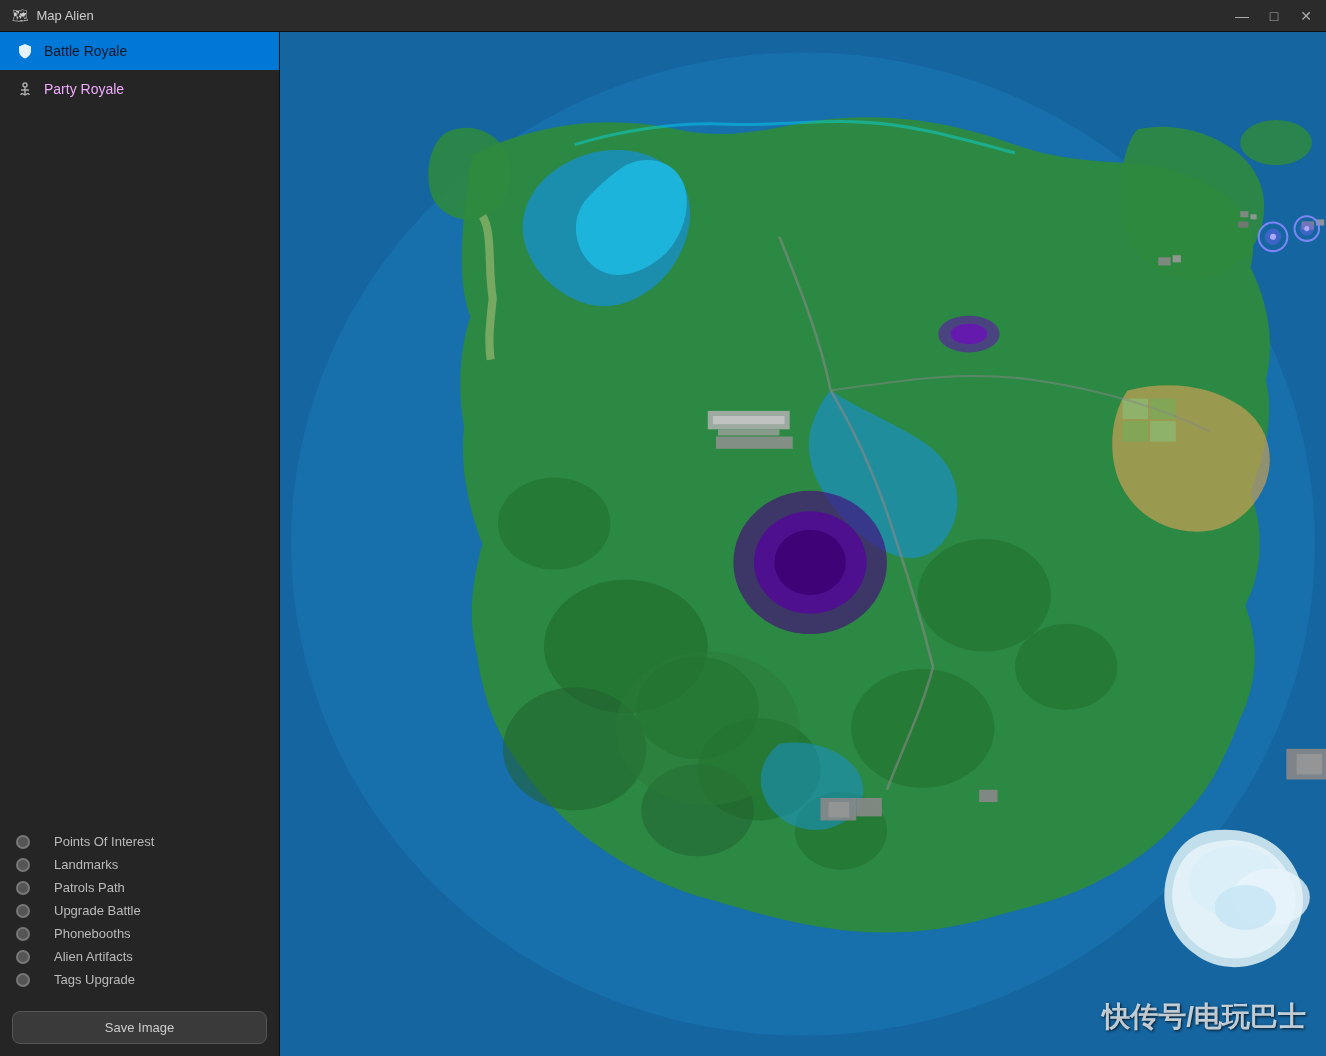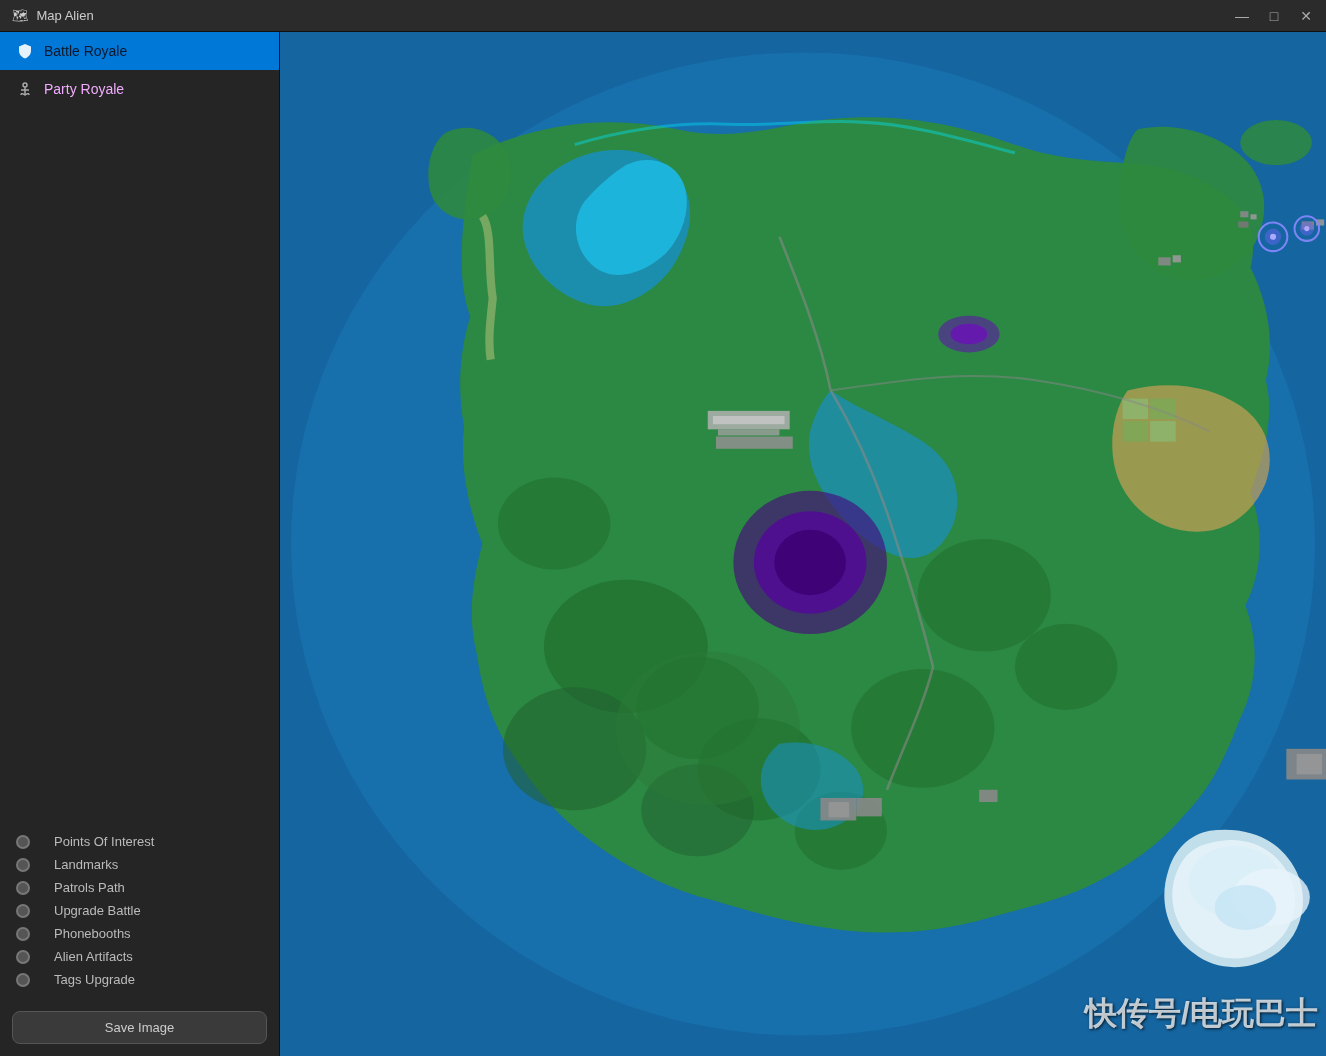--- a/index.html
+++ b/index.html
@@ -127,23 +127,23 @@
       flex: 1;
       position: relative;
       background: #1a6fa0;
       overflow: hidden;
     }
 
     
     .watermark {
       position: absolute;
       bottom: 20px;
-      right: 8px;
+      right: 20px;
       color: rgba(255,255,255,0.75);
-      font-size: 32px;
+      font-size: 28px;
       font-weight: bold;
       font-family: Arial, sans-serif;
       text-shadow: 1px 1px 3px rgba(0,0,0,0.8);
       pointer-events: none;
     }
 
     
     .map-svg {
       width: 100%;
       height: 100%;

